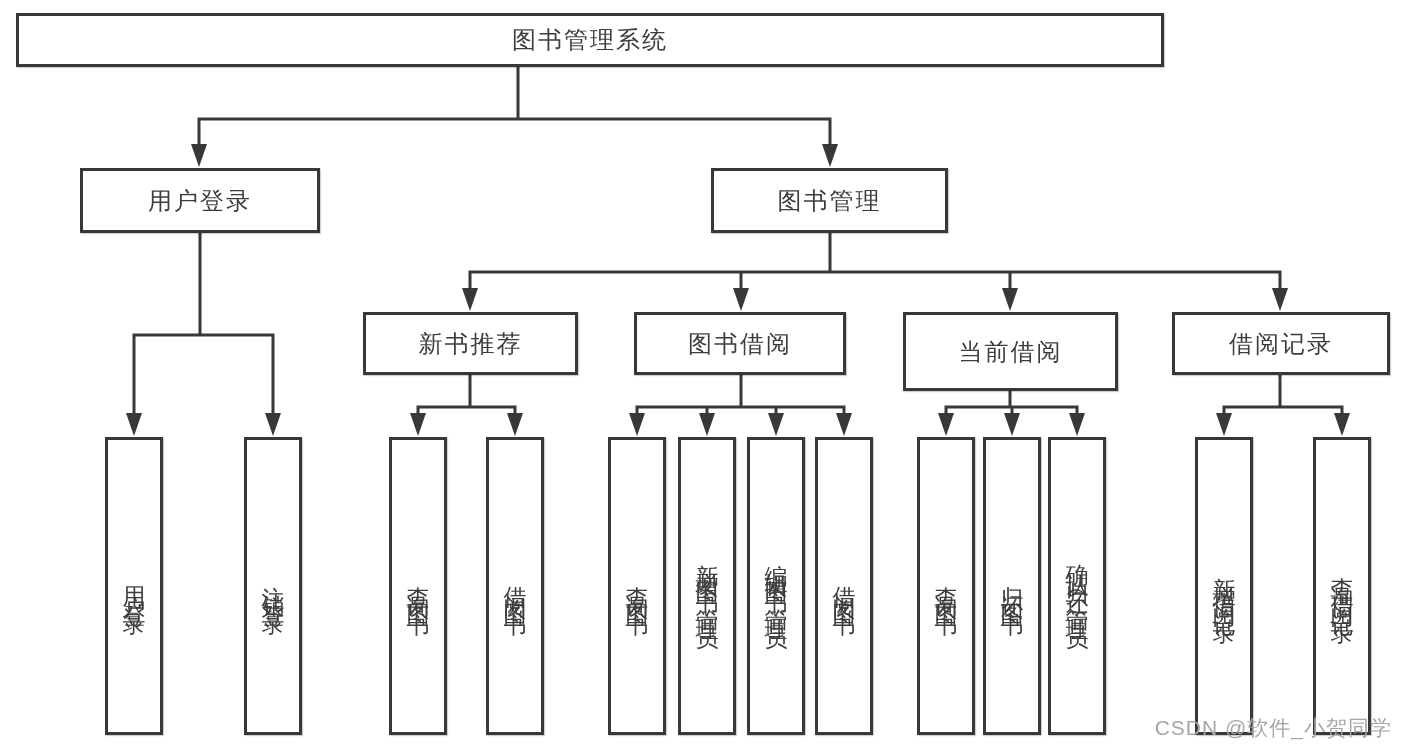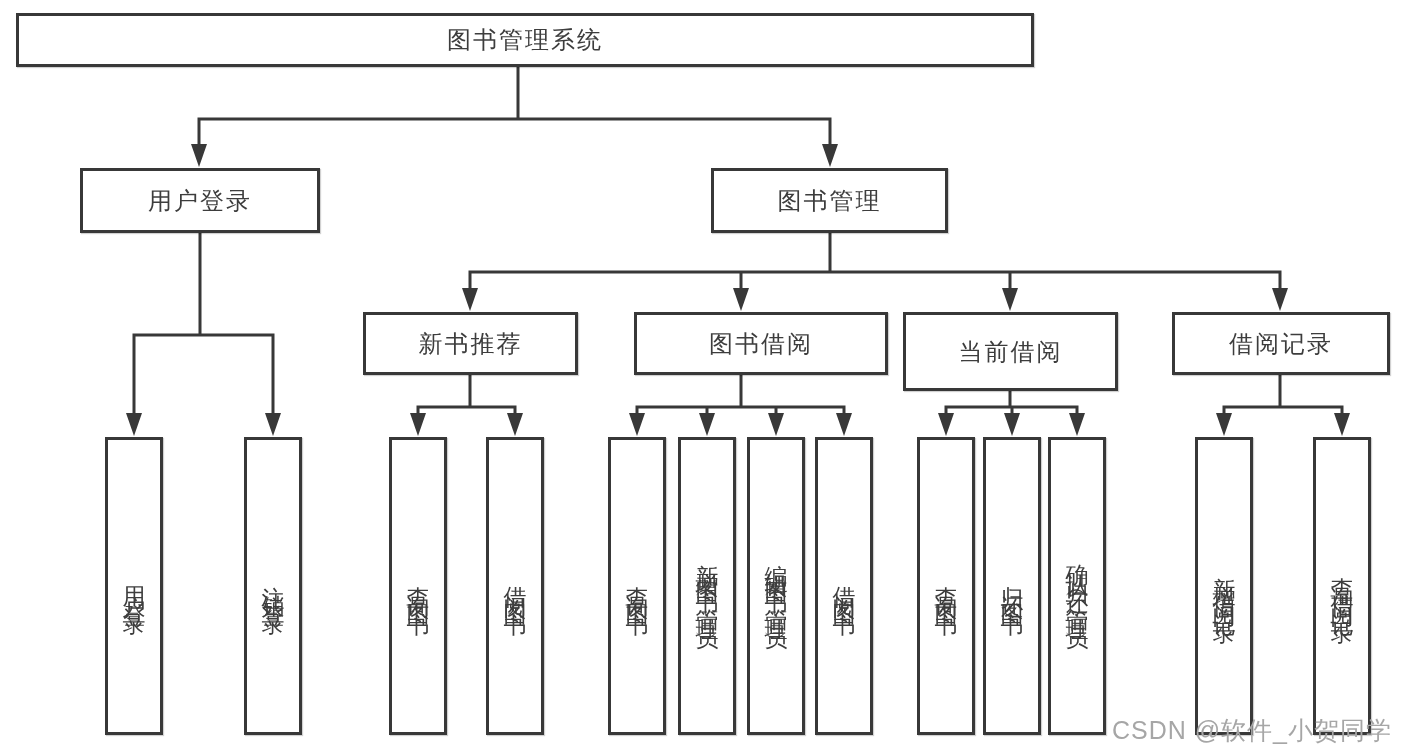--- a/index.html
+++ b/index.html
@@ -43,21 +43,21 @@
   }
   .vlabel{
     writing-mode:vertical-rl;
     text-orientation:mixed;
     font-size:23px;letter-spacing:9px;line-height:1;
     color:var(--text);white-space:nowrap;
   }
   .watermark{
     position:absolute;
     right:13px;top:714px;
-    font-size:25px;letter-spacing:1px;
+    font-size:21px;letter-spacing:1px;
     color:var(--watermark);
     white-space:nowrap;
   }
 </style>
 </head>
 <body>
 
 <div class="stage">
 
   <svg class="wires" viewBox="0 0 1405 747">
@@ -103,35 +103,35 @@
       <path class="a" d="M1069 413 L1085 413 L1077 436 Z"></path>
     </g>
 
     <g>
       <path class="w" d="M1280 375 V407 M1224 407 H1342 M1224 407 V417 M1342 407 V417"></path>
       <path class="a" d="M1216 413 L1232 413 L1224 436 Z"></path>
       <path class="a" d="M1334 413 L1350 413 L1342 436 Z"></path>
     </g>
   </svg>
 
-  <div class="hnode" style="left:16px;top:13px;width:1018px;height:54px">
+  <div class="hnode" style="left:16px;top:13px;width:1148px;height:54px">
     <span class="hlabel">图书管理系统</span>
   </div>
 
   <div class="hnode" style="left:80px;top:168px;width:240px;height:65px">
     <span class="hlabel">用户登录</span>
   </div>
   <div class="hnode" style="left:711px;top:168px;width:237px;height:65px">
     <span class="hlabel">图书管理</span>
   </div>
 
   <div class="hnode" style="left:363px;top:312px;width:215px;height:63px">
     <span class="hlabel">新书推荐</span>
   </div>
-  <div class="hnode" style="left:634px;top:312px;width:254px;height:63px">
+  <div class="hnode" style="left:634px;top:312px;width:212px;height:63px">
     <span class="hlabel">图书借阅</span>
   </div>
   <div class="hnode" style="left:903px;top:312px;width:215px;height:79px">
     <span class="hlabel">当前借阅</span>
   </div>
   <div class="hnode" style="left:1172px;top:312px;width:218px;height:63px">
     <span class="hlabel">借阅记录</span>
   </div>
 
   <div class="vnode" style="left:105px">

